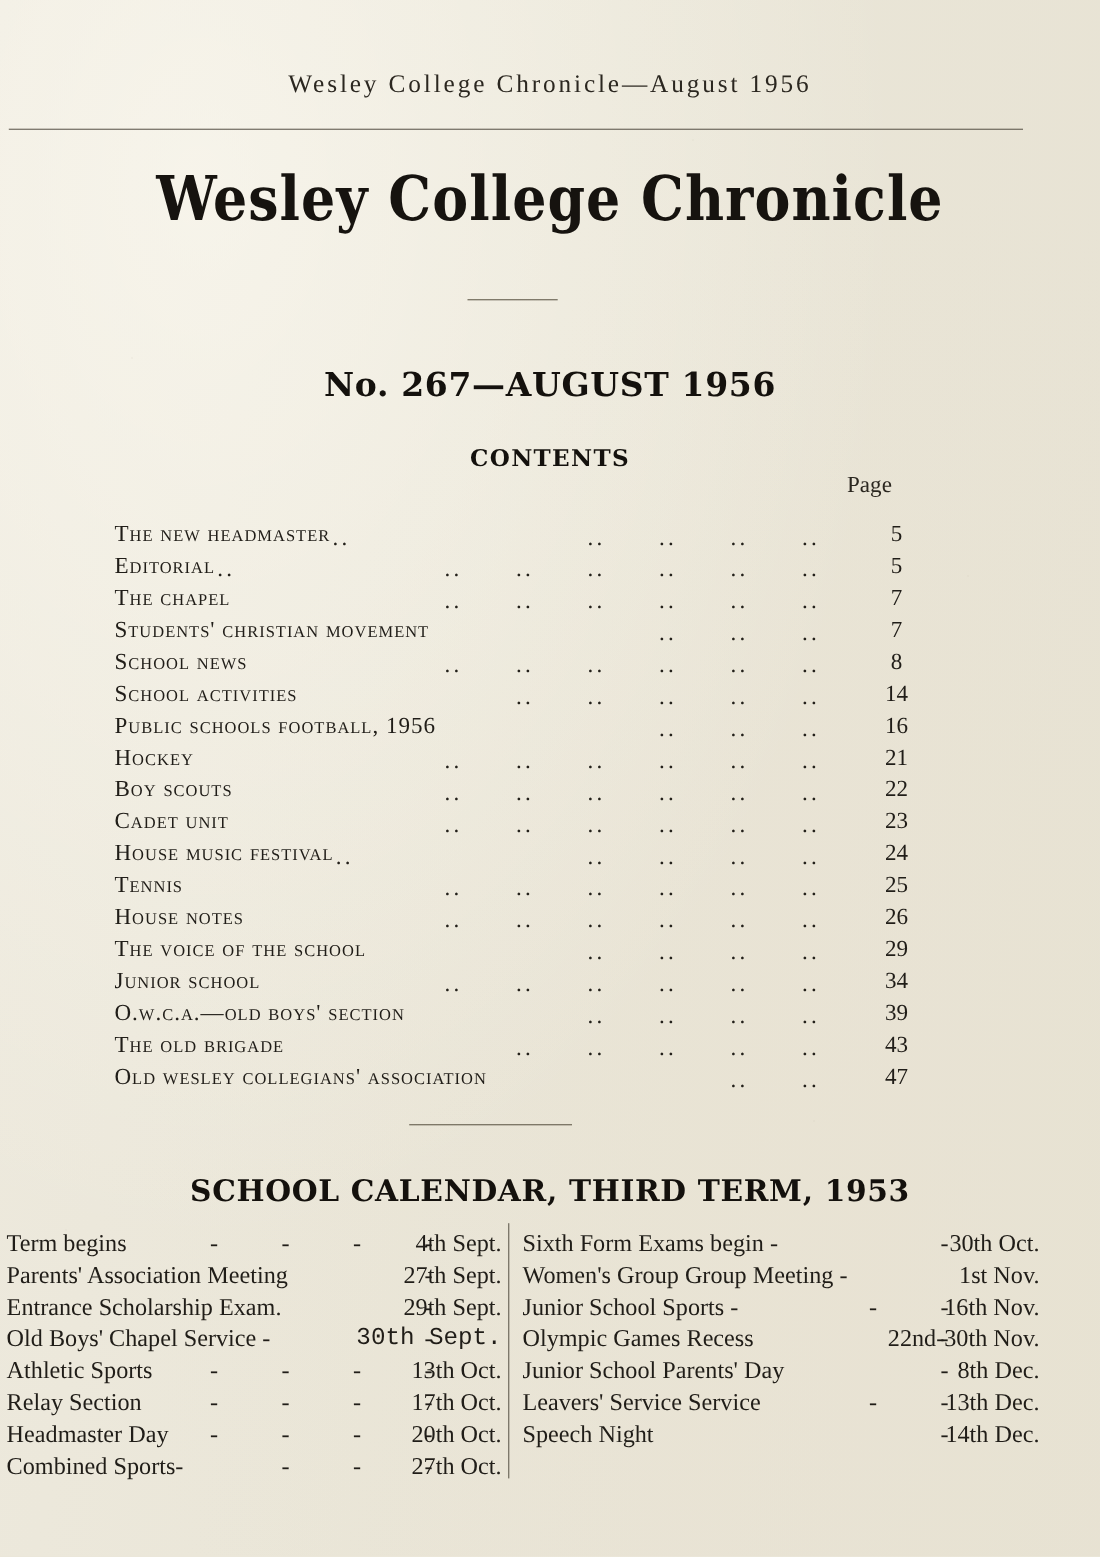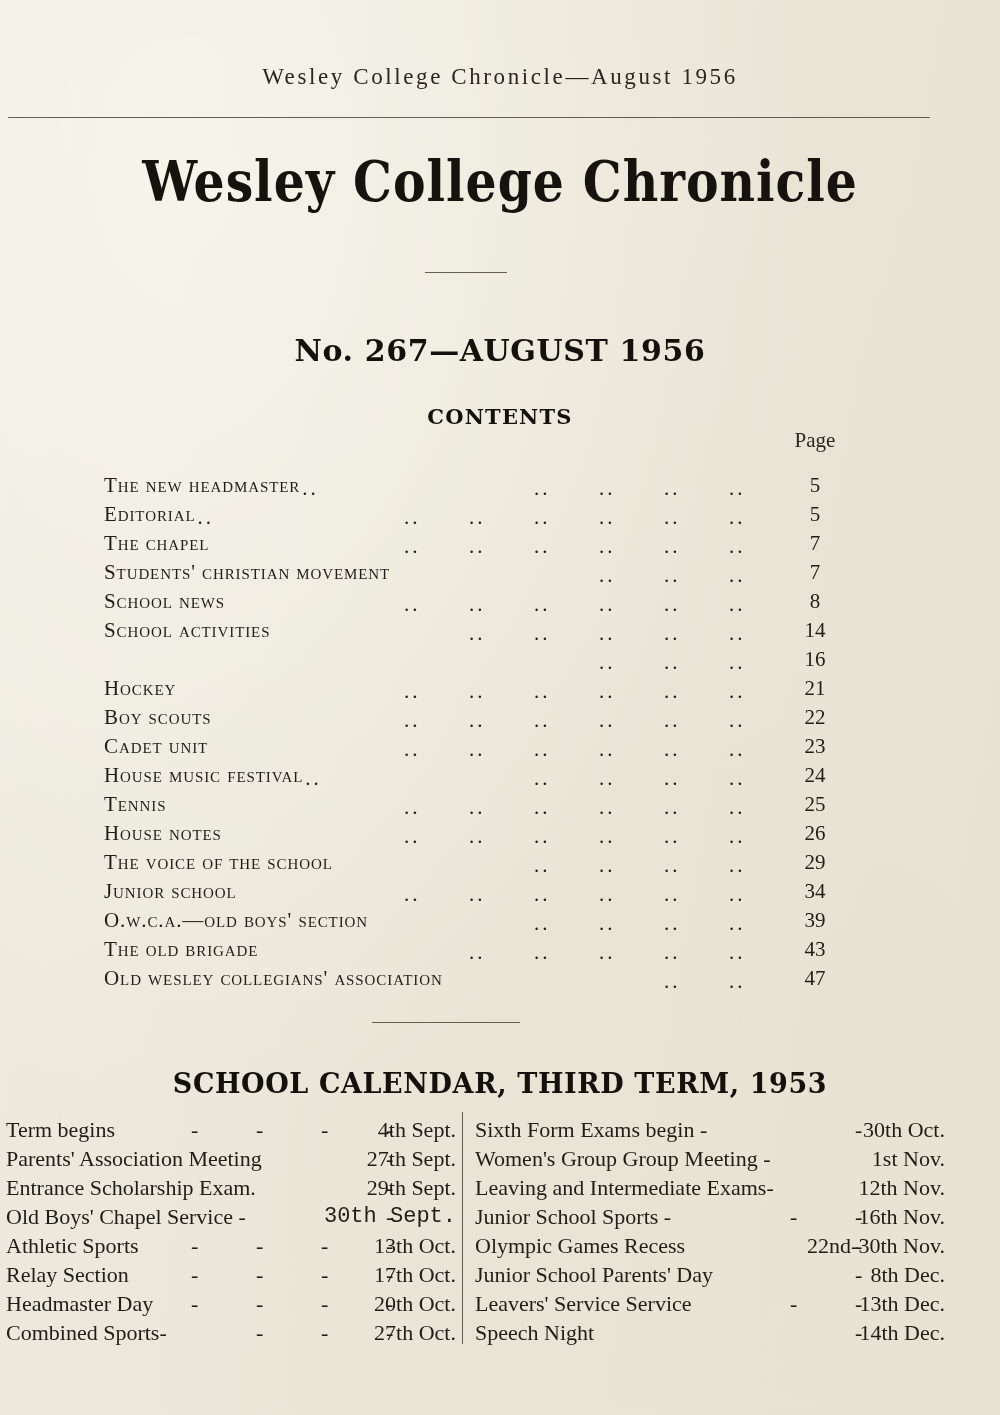--- a/index.html
+++ b/index.html
@@ -116,21 +116,21 @@
     font-weight: 700;
     letter-spacing: 1.2px;
     color: #14110d;
     font-family: "DejaVu Serif", "Liberation Serif", serif;
   }
   .page-col-label {
     position: absolute;
     top: 428px;
     left: 770px;
     width: 90px;
-    text-align: center;
+    text-align: left;
     font-size: 21px;
     color: #2b2720;
   }
 
   
   .contents {
     position: absolute;
     top: 473px;
     left: 0;
     width: 1000px;
@@ -319,20 +319,21 @@
         <div class="leaders">
           <span style="left: 365px;">..</span>
           <span style="left: 430px;">..</span>
           <span style="left: 495px;">..</span>
           <span style="left: 560px;">..</span>
           <span style="left: 625px;">..</span>
         </div>
         <div class="toc-page">14</div>
       </div>
       <div class="toc-row">
+        <div class="toc-title">Public Schools Football, 1956</div>
         <div class="leaders">
           <span style="left: 495px;">..</span>
           <span style="left: 560px;">..</span>
           <span style="left: 625px;">..</span>
         </div>
         <div class="toc-page">16</div>
       </div>
       <div class="toc-row">
         <div class="toc-title">Hockey</div>
         <div class="leaders">
@@ -540,25 +541,20 @@
           <span style="left: 380px;">-</span>
         </span>
         <span class="cal-date" style="width: 200px;">30th Oct.</span>
       </div>
       <div class="cal-row">
         <span class="cal-label">Women's Group Group Meeting -</span>
         <span class="cal-dashes" style="left: 0px; width: 100%;"></span>
         <span class="cal-date" style="width: 200px;">1st Nov.</span>
       </div>
       <div class="cal-row">
-        <span class="cal-label">Leaving and Intermediate Exams-</span>
-        <span class="cal-dashes" style="left: 0px; width: 100%;"></span>
-        <span class="cal-date" style="width: 200px;">12th Nov.</span>
-      </div>
-      <div class="cal-row">
         <span class="cal-label">Junior School Sports -</span>
         <span class="cal-dashes" style="left: 0px; width: 100%;">
           <span style="left: 315px;">-</span>
           <span style="left: 380px;">-</span>
         </span>
         <span class="cal-date" style="width: 200px;">16th Nov.</span>
       </div>
       <div class="cal-row">
         <span class="cal-label">Olympic Games Recess</span>
         <span class="cal-dashes" style="left: 0px; width: 100%;">

